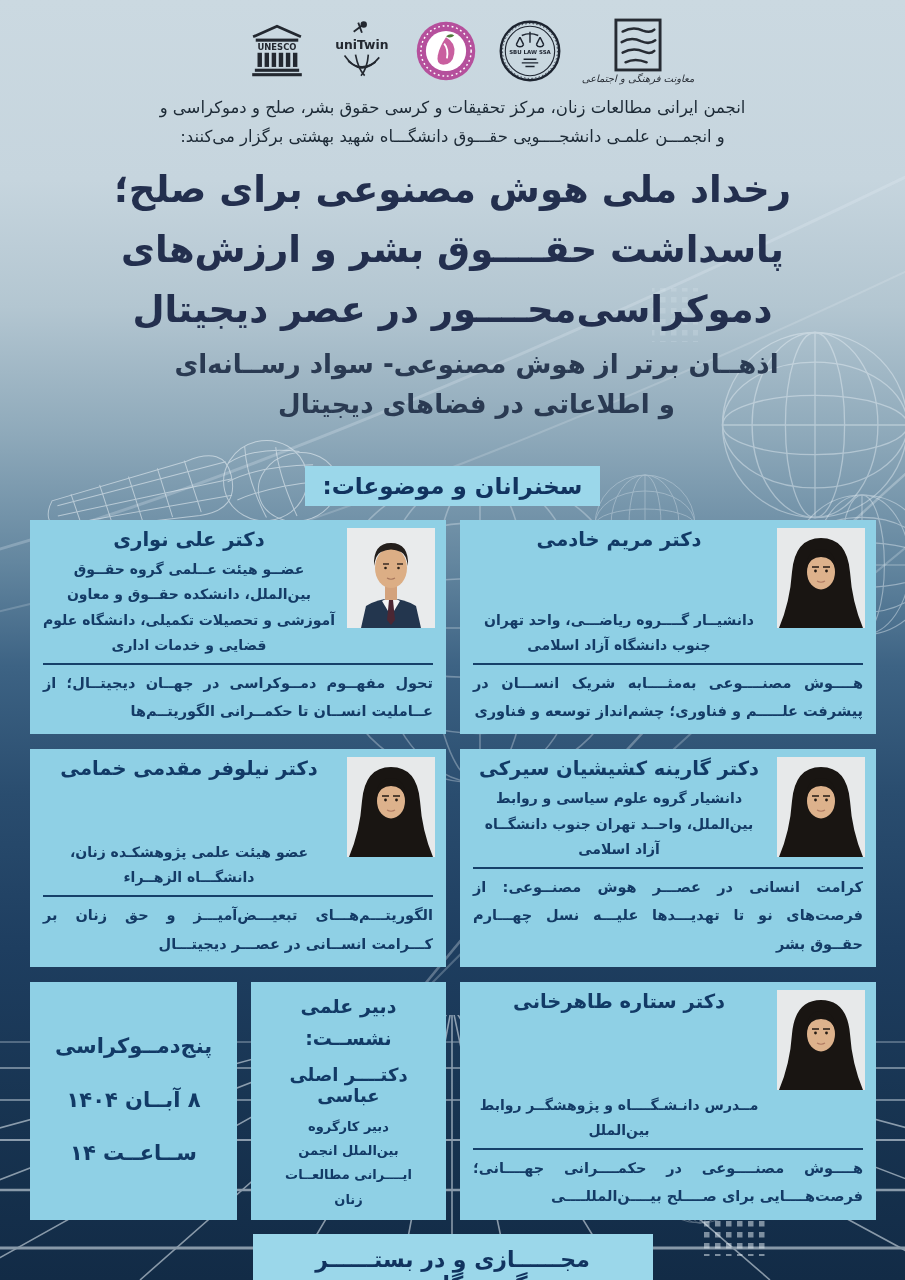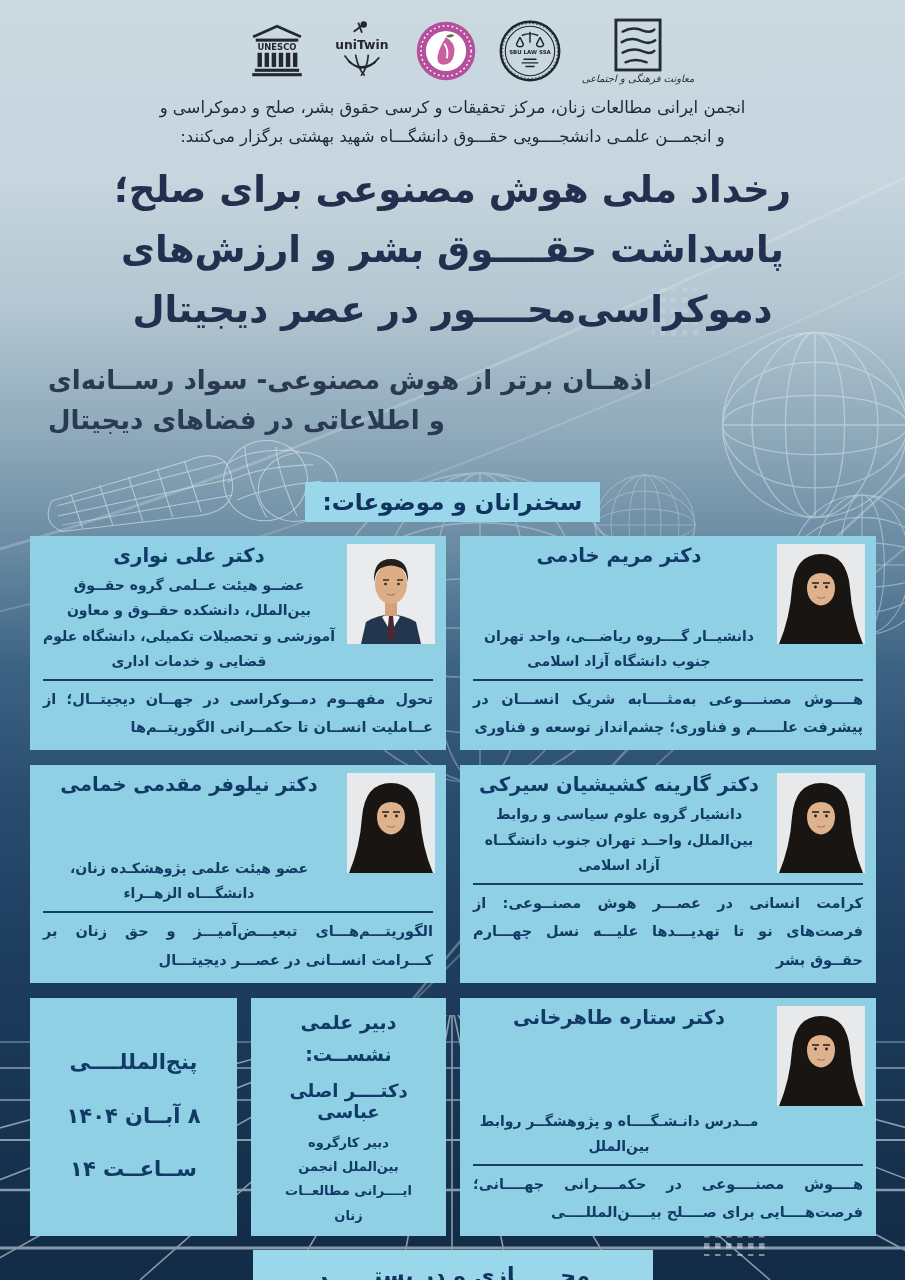--- a/index.html
+++ b/index.html
@@ -12,21 +12,21 @@
 
   
   .logos{display:flex;justify-content:center;align-items:center;gap:20px;height:74px;direction:ltr;padding-left:35px;}
   .logo{display:flex;flex-direction:column;align-items:center;color:#232830;}
   .logo svg{display:block;}
   .logo-caption{font-size:10px;color:#2a3038;margin-top:1px;font-style:italic;}
 
   
   .org{margin-top:6px;text-align:center;color:#1c2935;font-size:16.5px;line-height:1.75;direction:rtl;}
   .title{margin-top:8px;text-align:center;color:#232f4e;font-size:37px;font-weight:bold;line-height:1.62;direction:rtl;}
-  .subtitle{margin-top:20px;text-align:left;color:#2a3a52;font-size:26px;font-weight:bold;line-height:1.55;direction:rtl;padding-left:48px;}
+  .subtitle{margin-top:4px;text-align:center;color:#2a3a52;font-size:26px;font-weight:bold;line-height:1.55;direction:rtl;padding-left:48px;}
   .badge-wrap{margin-top:42px;text-align:center;}
   .badge{display:inline-block;background:#9bd7ea;color:#11335f;font-size:23px;font-weight:bold;
     padding:7px 18px;direction:rtl;}
 
   
   .grid{direction:ltr;display:grid;grid-template-columns:416px 416px;gap:15px 14px;
     padding:0 29px 0 30px;margin-top:14px;}
   .card{background:#8fd0e5;color:#15396 3;color:#153963;box-sizing:border-box;direction:rtl;}
   .speaker{min-height:176px;padding:8px 11px 9px;display:flex;flex-direction:column;}
   .card-top{display:flex;gap:10px;flex:1;}
@@ -291,21 +291,21 @@
             <h3 class="s-name">دکتر گارینه کشیشیان سیرکی</h3>
             <p class="s-bio">دانشیار گروه علوم سیاسی و روابط بین‌الملل، واحــد تهران جنوب دانشگــاه آزاد اسلامی</p>
           </div>
         </div>
         <div class="divider"></div>
         <p class="s-topic">کرامت انسانی در عصـــر هوش مصنــوعی: از فرصت‌های نو تا تهدیـــدها علیـــه نسل چهـــارم حقــوق بشر</p>
       </div>
 
       <div class="row3">
         <div class="card datecard">
-          <div>پنج‌المللــــی</div>
+          <div>پنج‌دمــوکراسی</div>
           <div>۸ آبــان ۱۴۰۴</div>
           <div>ســاعــت ۱۴</div>
         </div>
         <div class="card seccard">
           <div class="sec-role">
             <div>دبیر علمی</div>
             <div>نشســت:</div>
           </div>
           <div class="sec-name">دکتــــر اصلی عباسی</div>
           <div class="sec-desc">دبیر کارگروه بین‌الملل انجمن ایــــرانی مطالعــات زنان</div>

